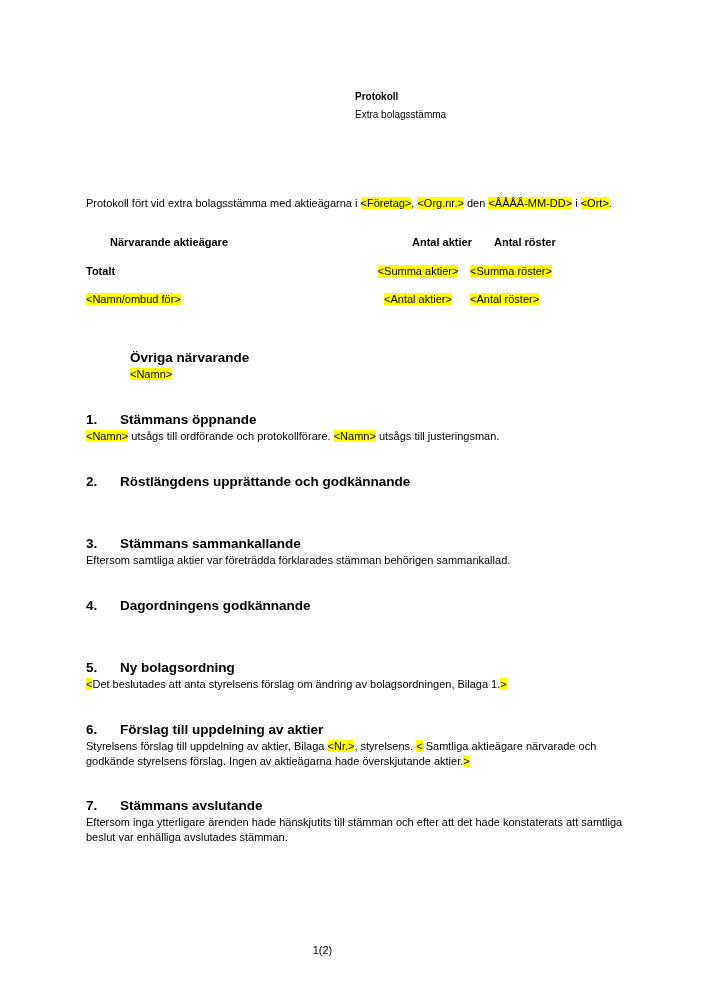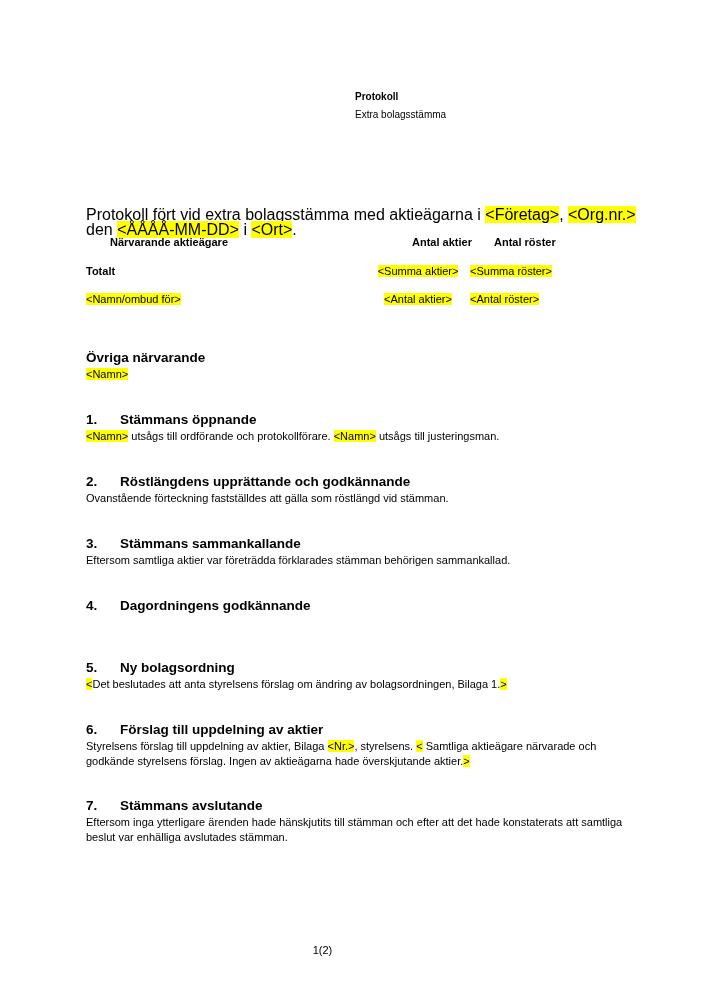--- a/index.html
+++ b/index.html
@@ -5,21 +5,21 @@
   html, body { margin: 0; padding: 0; background: #ffffff; }
   body {
     width: 707px; height: 1000px; position: relative; overflow: hidden;
     font-family: "Liberation Sans", sans-serif; color: #000;
   }
   .hl { background: #ffff00; }
   .title-block { position: absolute; left: 355px; top: 87px; }
   .doc-title { font-size: 10px; font-weight: bold; line-height: 19px; }
   .doc-subtitle { font-size: 10px; line-height: 17px; }
 
-  .intro { position: absolute; left: 86px; top: 208px; width: 550px; font-size: 16px; line-height: 14.5px; }
+  .intro { position: absolute; left: 86px; top: 196px; width: 550px; font-size: 11px; line-height: 14.5px; }
 
   .table { position: absolute; left: 86px; top: 236px; width: 540px; font-size: 11px; }
   .trow { position: relative; height: 28.5px; }
   .c1 { position: absolute; left: 0; }
   .c2 { position: absolute; left: 240px; width: 184px; text-align: center; }
   .c3 { position: absolute; left: 384px; width: 168px; }
   .th { font-weight: bold; margin-left: 24px; }
   .bold { font-weight: bold; }
 
   .section { position: absolute; left: 86px; width: 545px; }
@@ -50,39 +50,38 @@
     <span class="c2"><span class="hl">&lt;Summa aktier&gt;</span></span>
     <span class="c3"><span class="hl">&lt;Summa röster&gt;</span></span>
   </div>
   <div class="trow">
     <span class="c1"><span class="hl">&lt;Namn/ombud för&gt;</span></span>
     <span class="c2"><span class="hl">&lt;Antal aktier&gt;</span></span>
     <span class="c3"><span class="hl">&lt;Antal röster&gt;</span></span>
   </div>
 </div>
 
-<div class="section" style="top:349px;">
+<div class="section" style="top:349px;margin-left:44px;">
   <div class="sec-head">Övriga närvarande</div>
   <div class="sec-body"><span class="hl">&lt;Namn&gt;</span></div>
 </div>
 
 <div class="section" style="top:411px;">
   <div class="sec-head">
       <span class="sec-num">1.</span>
       <span>Stämmans öppnande</span>
     </div>
   <div class="sec-body"><span class="hl">&lt;Namn&gt;</span><span> utsågs till ordförande och protokollförare. </span><span class="hl">&lt;Namn&gt;</span><span> utsågs till justeringsman.</span></div>
 </div>
 
 <div class="section" style="top:473px;">
   <div class="sec-head">
       <span class="sec-num">2.</span>
       <span>Röstlängdens upprättande och godkännande</span>
     </div>
-  <div class="sec-body">Ovanstående förteckning fastställdes att gälla som röstlängd vid stämman.</div>
 </div>
 
 <div class="section" style="top:535px;">
   <div class="sec-head">
       <span class="sec-num">3.</span>
       <span>Stämmans sammankallande</span>
     </div>
   <div class="sec-body">Eftersom samtliga aktier var företrädda förklarades stämman behörigen sammankallad.</div>
 </div>
 

